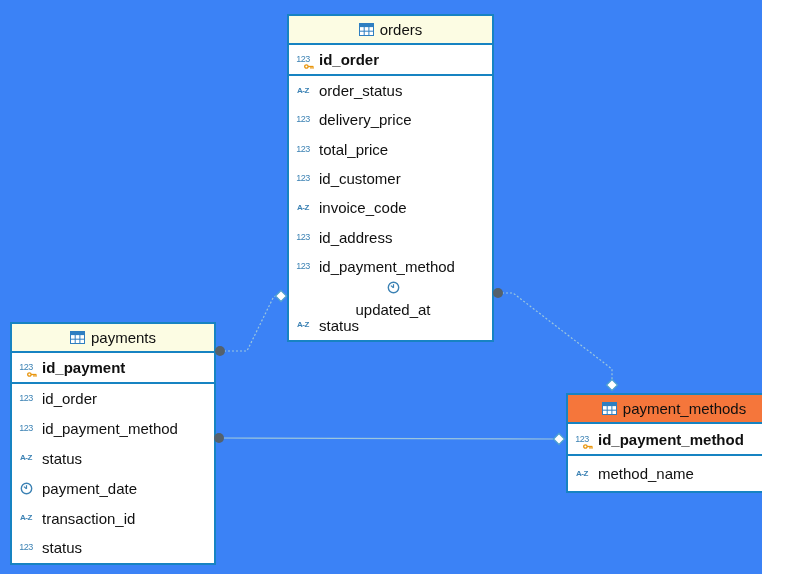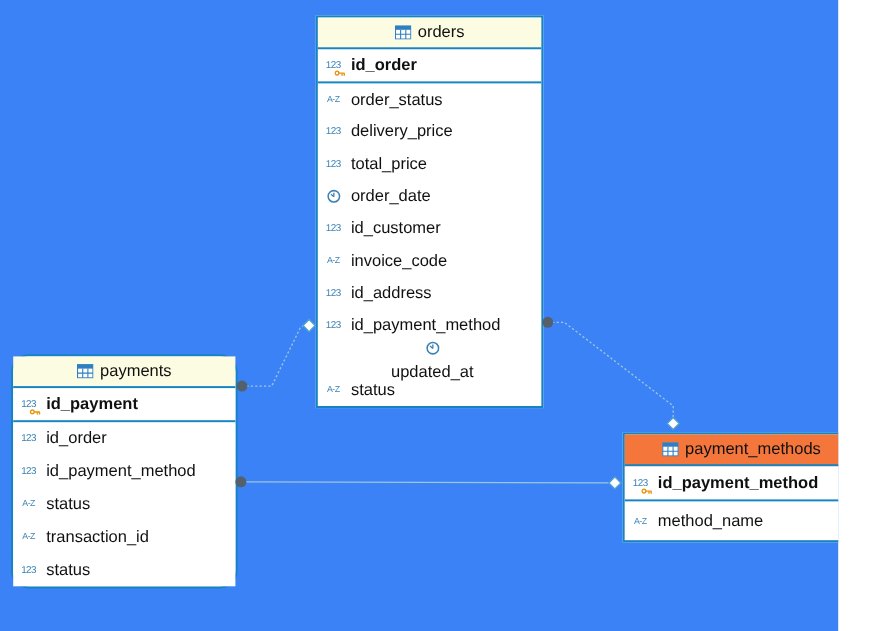--- a/index.html
+++ b/index.html
@@ -22,21 +22,21 @@
   .row.pk{font-weight:bold;border-bottom:2px solid #1783c2;}
   .ficon{
     width:18px;min-width:18px;display:inline-flex;align-items:center;justify-content:center;
     position:relative;
   }
   .t-num{
     font-size:9px;color:#3c82b4;letter-spacing:-0.5px;font-weight:normal;
     position:relative;line-height:1;
   }
   .t-txt{
-    font-size:8px;color:#3c82b4;font-weight:normal;letter-spacing:-0.5px;line-height:1;
+    font-size:8px;color:#3c82b4;font-weight:bold;letter-spacing:-0.5px;line-height:1;
   }
   .keyglyph{position:absolute;right:-4px;bottom:-6px;}
   .ticon{display:inline-flex;align-items:center;}
   svg.layer{position:absolute;left:0;top:0;pointer-events:none;}
   .conn-line{fill:none;stroke-width:1.2px;}
   .conn-dotted{stroke-dasharray:2 2;}
 </style>
 </head>
 <body>
 
@@ -80,71 +80,61 @@
     <span class="fname">delivery_price</span>
   </div>
           <div class="row" style="height: 29.3px;">
     <span class="ficon">
               <span class="t-num">123</span>
             </span>
     <span class="fname">total_price</span>
   </div>
           <div class="row" style="height: 29.3px;">
     <span class="ficon">
+              <span class="t-num">123</span>
+            </span>
+    <span class="fname">id_customer</span>
+  </div>
+          <div class="row" style="height: 29.3px;">
+    <span class="ficon">
+              <span class="t-txt">A-Z</span>
+            </span>
+    <span class="fname">invoice_code</span>
+  </div>
+          <div class="row" style="height: 29.3px;">
+    <span class="ficon">
+              <span class="t-num">123</span>
+            </span>
+    <span class="fname">id_address</span>
+  </div>
+          <div class="row" style="height: 29.3px;">
+    <span class="ficon">
+              <span class="t-num">123</span>
+            </span>
+    <span class="fname">id_payment_method</span>
+  </div>
+          <div class="row" style="height: 29.3px; flex-direction: column;">
+    <span class="ficon">
               <svg width="13" height="13" viewBox="0 0 13 13">
     <circle cx="6.5" cy="6.5" r="5.2" fill="none" stroke="#3c82b4" stroke-width="1.4"></circle>
     <line x1="6.5" y1="6.8" x2="6.5" y2="3.2" stroke="#3c82b4" stroke-width="1.2"></line>
     <line x1="6.5" y1="6.8" x2="3.9" y2="4.6" stroke="#3c82b4" stroke-width="1.2"></line>
   </svg>
             </span>
-    <span class="fname">order_date</span>
-  </div>
-          <div class="row" style="height: 29.3px;">
-    <span class="ficon">
-              <span class="t-num">123</span>
-            </span>
-    <span class="fname">id_customer</span>
-  </div>
-          <div class="row" style="height: 29.3px;">
-    <span class="ficon">
-              <span class="t-txt">A-Z</span>
-            </span>
-    <span class="fname">invoice_code</span>
-  </div>
-          <div class="row" style="height: 29.3px;">
-    <span class="ficon">
-              <span class="t-num">123</span>
-            </span>
-    <span class="fname">id_address</span>
-  </div>
-          <div class="row" style="height: 29.3px;">
-    <span class="ficon">
-              <span class="t-num">123</span>
-            </span>
-    <span class="fname">id_payment_method</span>
-  </div>
-          <div class="row" style="height: 29.3px; flex-direction: column;">
-    <span class="ficon">
-              <svg width="13" height="13" viewBox="0 0 13 13">
-    <circle cx="6.5" cy="6.5" r="5.2" fill="none" stroke="#3c82b4" stroke-width="1.4"></circle>
-    <line x1="6.5" y1="6.8" x2="6.5" y2="3.2" stroke="#3c82b4" stroke-width="1.2"></line>
-    <line x1="6.5" y1="6.8" x2="3.9" y2="4.6" stroke="#3c82b4" stroke-width="1.2"></line>
-  </svg>
-            </span>
     <span class="fname">updated_at</span>
   </div>
           <div class="row" style="height: 29.3px;">
     <span class="ficon">
               <span class="t-txt">A-Z</span>
             </span>
     <span class="fname">status</span>
   </div>
         </div>
   </div>
-      <div class="entity" style="left: 10px; top: 322px; width: 206px; border-radius: 16px;">
+      <div class="entity" style="left: 10px; top: 322px; width: 206px;">
     <div class="entity-header" style="background: rgb(252, 252, 227);">
       <span class="ticon">
             <svg width="15" height="13" viewBox="0 0 15 13">
     <rect x="0.5" y="0.5" width="14" height="12" fill="#ffffff" stroke="#2f7fc1" stroke-width="1"></rect>
     <rect x="0.5" y="0.5" width="14" height="3.6" fill="#2f7fc1"></rect>
     <line x1="5.2" y1="4" x2="5.2" y2="12.5" stroke="#2f7fc1" stroke-width="1"></line>
     <line x1="9.9" y1="4" x2="9.9" y2="12.5" stroke="#2f7fc1" stroke-width="1"></line>
     <line x1="0.5" y1="8.2" x2="14.5" y2="8.2" stroke="#2f7fc1" stroke-width="1"></line>
   </svg>
           </span>
@@ -172,20 +162,30 @@
     <span class="ficon">
               <span class="t-num">123</span>
             </span>
     <span class="fname">id_payment_method</span>
   </div>
           <div class="row" style="height: 29.8px;">
     <span class="ficon">
               <span class="t-txt">A-Z</span>
             </span>
     <span class="fname">status</span>
+  </div>
+          <div class="row" style="height: 29.8px;">
+    <span class="ficon">
+              <svg width="13" height="13" viewBox="0 0 13 13">
+    <circle cx="6.5" cy="6.5" r="5.2" fill="none" stroke="#3c82b4" stroke-width="1.4"></circle>
+    <line x1="6.5" y1="6.8" x2="6.5" y2="3.2" stroke="#3c82b4" stroke-width="1.2"></line>
+    <line x1="6.5" y1="6.8" x2="3.9" y2="4.6" stroke="#3c82b4" stroke-width="1.2"></line>
+  </svg>
+            </span>
+    <span class="fname">payment_date</span>
   </div>
           <div class="row" style="height: 29.8px;">
     <span class="ficon">
               <span class="t-txt">A-Z</span>
             </span>
     <span class="fname">transaction_id</span>
   </div>
           <div class="row" style="height: 29.8px;">
     <span class="ficon">
               <span class="t-num">123</span>

